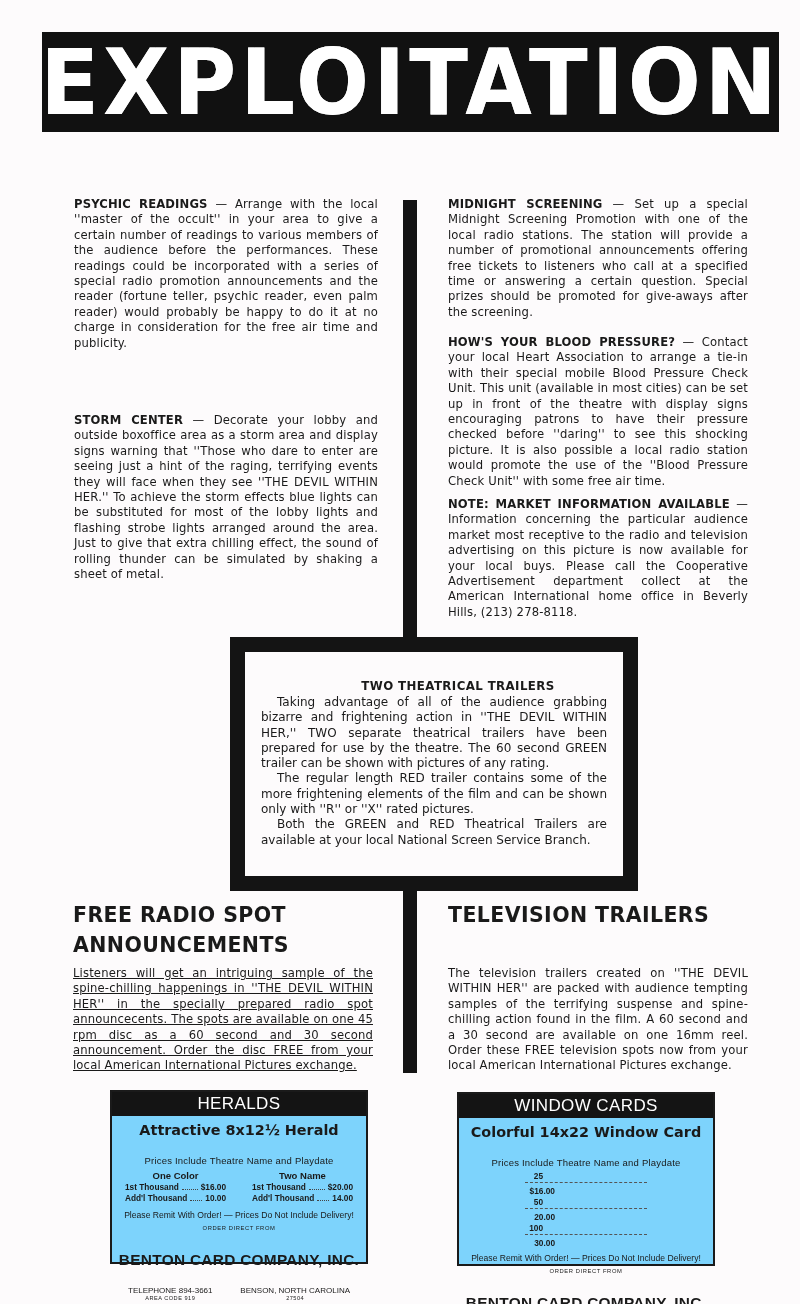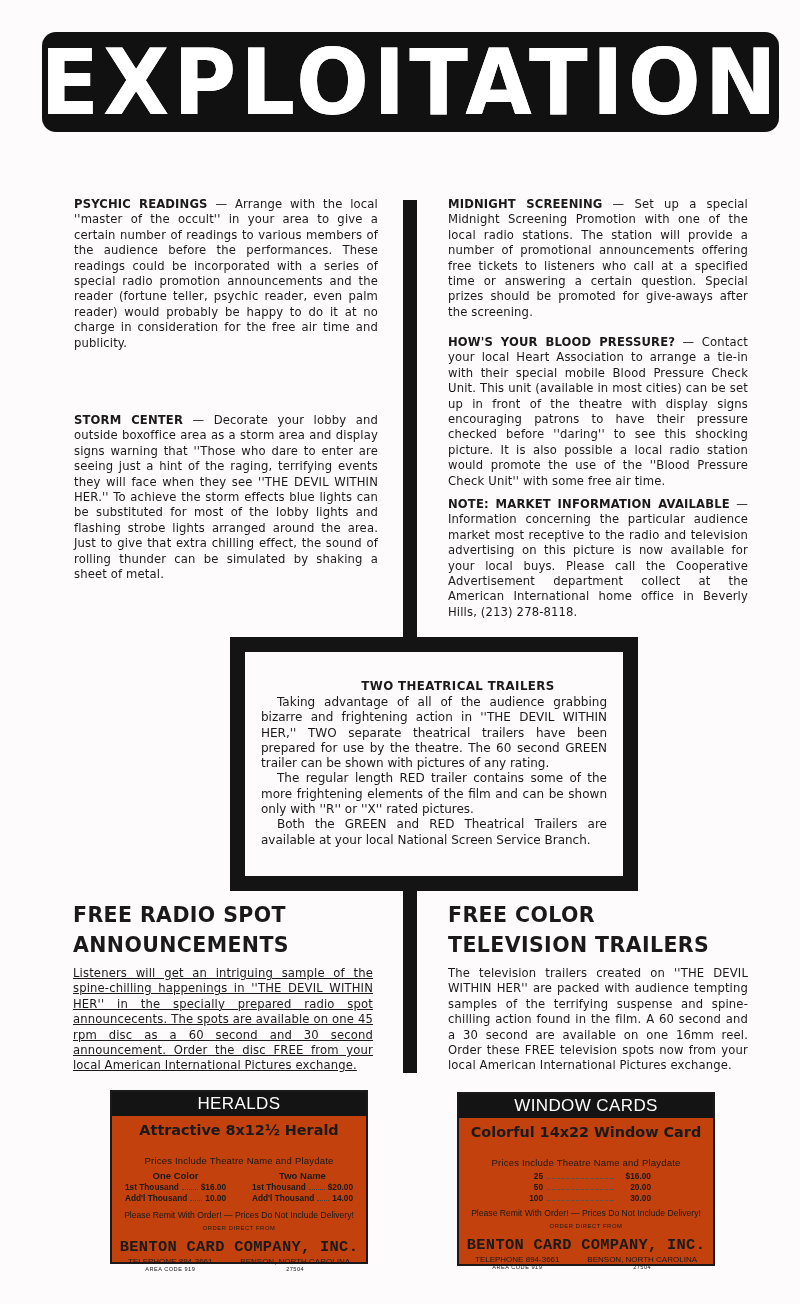--- a/index.html
+++ b/index.html
@@ -4,21 +4,21 @@
 <style>
   html, body { margin: 0; padding: 0; }
   body {
     width: 800px; height: 1304px; position: relative; overflow: hidden;
     background: #fdfbfc;
     font-family: "DejaVu Sans", sans-serif;
     color: #1a1a1a;
   }
   .banner {
     position: absolute; left: 42px; top: 32px; width: 737px; height: 100px;
-    background: #111; display: flex; align-items: center; justify-content: center; border-radius: 14px;
+    background: #111; display: flex; align-items: center; justify-content: center;
   }
   .banner-text {
     font-family: "DejaVu Sans", sans-serif; font-weight: 900;
     font-size: 86px; letter-spacing: 4px; color: #f4f4f4;
     transform: scaleY(1.05); line-height: 1;
     text-shadow: 0 0 0 #fff;
     background-image: repeating-linear-gradient(90deg, #f4f4f4 0 5px, #cfcfcf 5px 6px, #f4f4f4 6px 11px);
     -webkit-background-clip: text; background-clip: text; -webkit-text-fill-color: transparent;
   }
   .para {
@@ -29,41 +29,41 @@
   .divider { position: absolute; background: #141414; }
   .trailer-box {
     position: absolute; left: 230px; top: 637px; width: 330px; height: 224px;
     border: 15px solid #141414; background: #fdfbfc; padding-left: 48px;
   }
   .trailer-title { text-align: center; font-weight: bold; font-size: 11.8px; margin-top: 27px; letter-spacing: 0.4px; }
   .trailer-body { position: absolute; left: 16px; right: 16px; top: 43px; font-size: 12px; line-height: 15.3px; text-align: justify; }
   .trailer-body p { margin: 0; text-indent: 16px; }
   .big-head { position: absolute; font-weight: 900; font-size: 20.5px; line-height: 30px; letter-spacing: 0.4px; }
   .order-box {
-    position: absolute; width: 254px; height: 170px; border: 2px solid #1a1a1a; background: #c2410c;
+    position: absolute; width: 254px; height: 170px; border: 2px solid #1a1a1a; background: #7dd3fc;
     font-family: "Liberation Sans", sans-serif;
   }
   .order-head {
     background: #141414; color: #fff; text-align: center; font-size: 17px; line-height: 24px; letter-spacing: 0.4px;
   }
   .order-sub { text-align: center; font-weight: bold; font-size: 14.4px; margin-top: 6px; font-family: "DejaVu Sans", sans-serif; }
   .order-note { text-align: center; font-size: 9.5px; margin-top: 17px; letter-spacing: 0.2px; }
   .price-cols { display: flex; justify-content: space-around; margin-top: 4px; font-size: 8.3px; font-weight: bold; }
   .price-col .ch { text-align: center; font-size: 9.5px; margin-bottom: 1px; }
   .price-row { display: flex; gap: 3px; line-height: 11px; }
   .price-row .dots { flex: 1; border-bottom: 1px dotted #444; margin-bottom: 3px; min-width: 12px; }
   .wc-rows { width: 130px; margin: 3px auto 0; font-size: 8.3px; font-weight: bold; }
-  .wc-row { display: flex; line-height: 11px; }
+  .wc-row { display: flex; line-height: 11px; flex-direction: column; }
   .wc-row .q { width: 22px; text-align: right; }
   .wc-row .dots { flex: 1; border-bottom: 1px dashed #555; margin: 0 4px 3px; }
   .wc-row .v { width: 34px; text-align: right; }
   .remit { text-align: center; font-size: 8.6px; margin-top: 6px; }
   .direct { text-align: center; font-size: 5.8px; margin-top: 5px; letter-spacing: 0.6px; }
-  .company { text-align: center; font-weight: bold; font-size: 15.4px; margin-top: 7px; letter-spacing: 0.3px; font-family: Liberation Mono, monospace; }
-  .contact { display: flex; justify-content: space-between; padding: 0 16px; font-size: 8px; margin-top: 1px; }
+  .company { text-align: center; font-weight: bold; font-size: 15.4px; margin-top: 20px; letter-spacing: 0.3px; }
+  .contact { display: flex; justify-content: space-between; padding: 0 16px; font-size: 8px; margin-top: 17px; }
   .contact .c { text-align: center; }
   .contact .small { font-size: 5.6px; letter-spacing: 0.5px; }
 </style>
 </head>
 <body>
 
 <div class="banner">
   <span class="banner-text">EXPLOITATION</span>
 </div>
 
@@ -97,21 +97,20 @@
 
 <div class="divider" style="left:403px; top:891px; width:14px; height:182px;"></div>
 
 <div class="big-head" style="left:73px; top:900px;">
   <div>FREE RADIO SPOT</div>
   <div>ANNOUNCEMENTS</div>
 </div>
 <div class="para" style="left:73px; top:966px; width:300px;text-decoration:underline;">Listeners will get an intriguing sample of the spine-chilling happenings in ''THE DEVIL WITHIN HER'' in the specially prepared radio spot announcecents. The spots are available on one 45 rpm disc as a 60 second and 30 second announcement. Order the disc FREE from your local American International Pictures exchange.</div>
 
 <div class="big-head" style="left:448px; top:900px;">
-  <div>FREE COLOR</div>
   <div>TELEVISION TRAILERS</div>
 </div>
 <div class="para" style="left:448px; top:966px; width:300px;">The television trailers created on ''THE DEVIL WITHIN HER'' are packed with audience tempting samples of the terrifying suspense and spine-chilling action found in the film. A 60 second and a 30 second are available on one 16mm reel. Order these FREE television spots now from your local American International Pictures exchange.</div>
 
 <div class="order-box" style="left:110px; top:1090px;">
   <div class="order-head">HERALDS</div>
   <div class="order-sub">Attractive 8x12½ Herald</div>
   <div class="order-note">Prices Include Theatre Name and Playdate</div>
   <div class="price-cols">
     <div class="price-col">

